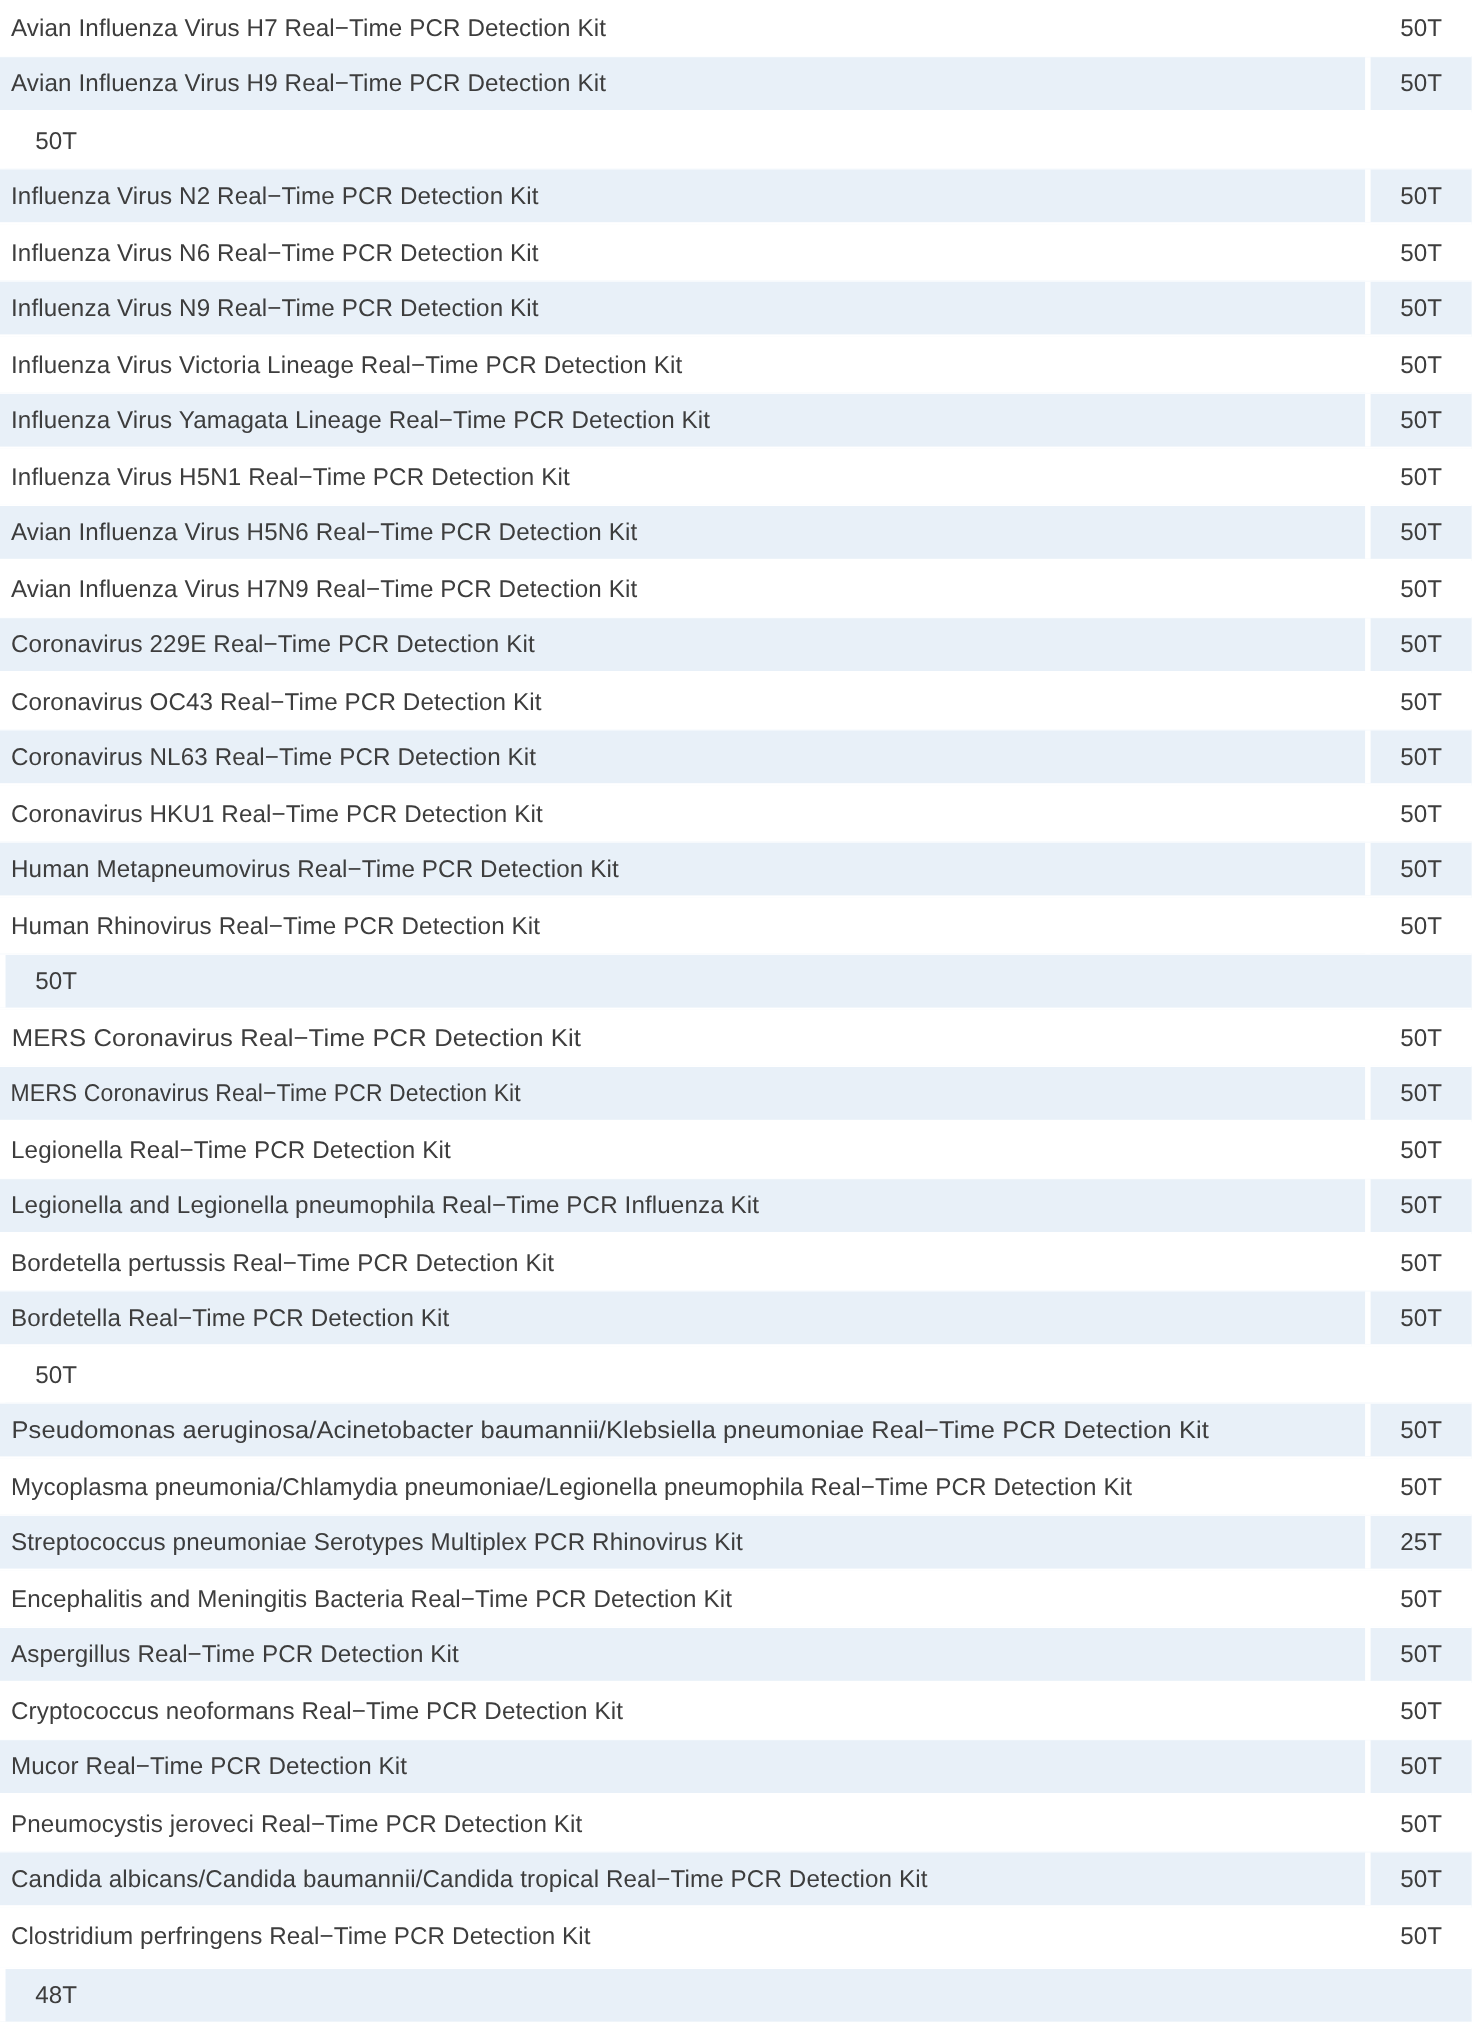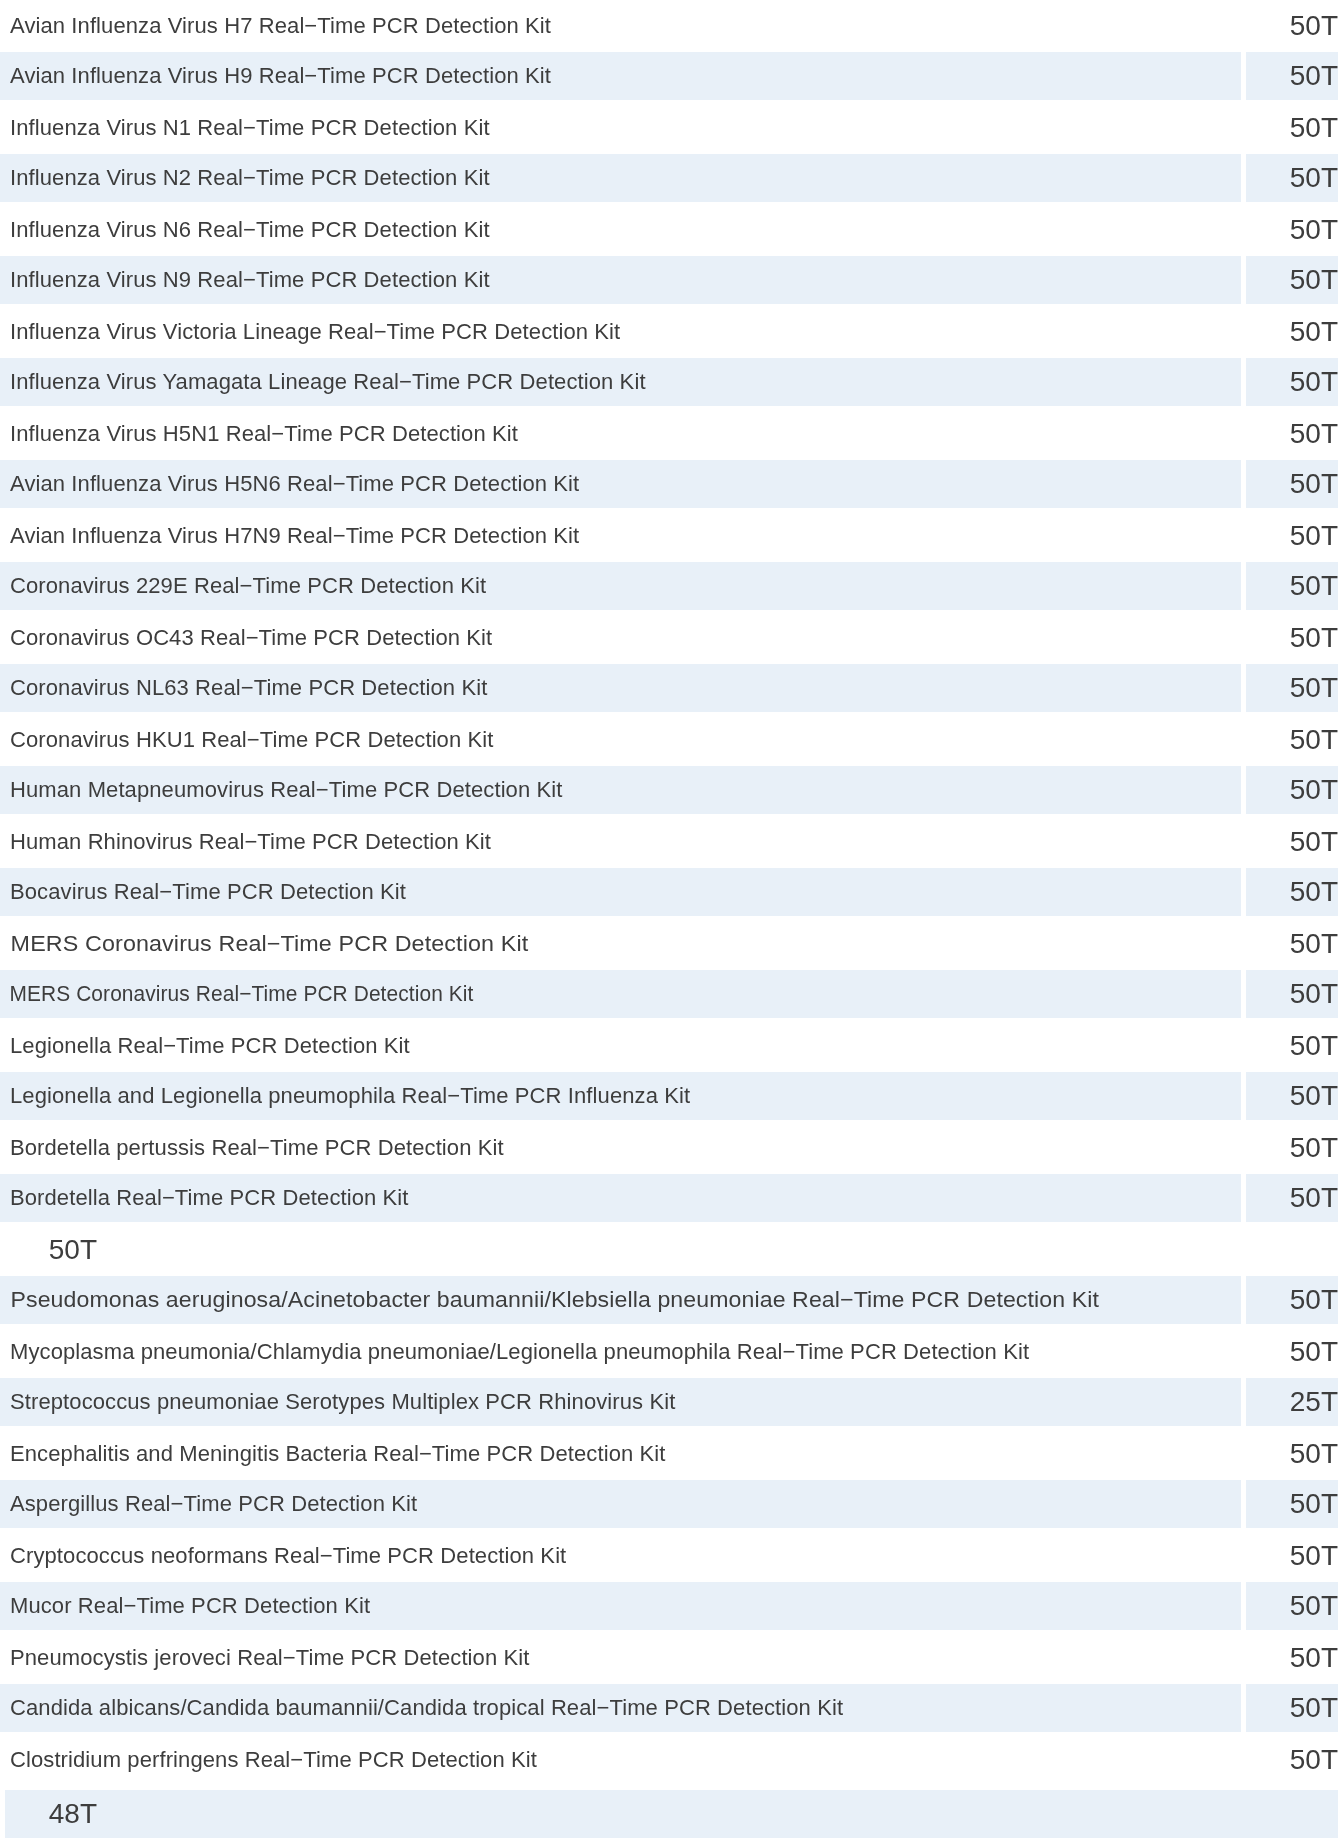--- a/index.html
+++ b/index.html
@@ -51,41 +51,40 @@
   .row:nth-child(20) .cell-name{transform:scaleX(0.95);transform-origin:0 50%;}
   
   .row:nth-child(26) .cell-name{transform:scaleX(1.05);transform-origin:0 50%;}
   .col-sep{
     flex:0 0 5px;
     align-self:stretch;
     background:#fff;
   }
   .cell-size{
     flex:0 0 92px;
-    text-align:right;
-    font-size:28px;
+    text-align:center;
+    font-size:22px;
     color:var(--text);
   }
 </style>
 </head>
 <body>
 
 <div class="table" id="product-table">
     <div class="row">
     <div class="cell-name">Avian Influenza Virus H7 Real−Time PCR Detection Kit</div>
     <div class="col-sep"></div>
     <div class="cell-size">50T</div>
   </div>
     <div class="row">
     <div class="cell-name">Avian Influenza Virus H9 Real−Time PCR Detection Kit</div>
     <div class="col-sep"></div>
     <div class="cell-size">50T</div>
   </div>
     <div class="row">
-    <div class="cell-name">Influenza Virus N1 Real−Time PCR Detection Kit</div>
     <div class="col-sep"></div>
     <div class="cell-size">50T</div>
   </div>
     <div class="row">
     <div class="cell-name">Influenza Virus N2 Real−Time PCR Detection Kit</div>
     <div class="col-sep"></div>
     <div class="cell-size">50T</div>
   </div>
     <div class="row">
     <div class="cell-name">Influenza Virus N6 Real−Time PCR Detection Kit</div>
@@ -146,21 +145,20 @@
     <div class="cell-name">Human Metapneumovirus Real−Time PCR Detection Kit</div>
     <div class="col-sep"></div>
     <div class="cell-size">50T</div>
   </div>
     <div class="row">
     <div class="cell-name">Human Rhinovirus Real−Time PCR Detection Kit</div>
     <div class="col-sep"></div>
     <div class="cell-size">50T</div>
   </div>
     <div class="row">
-    <div class="cell-name">Bocavirus Real−Time PCR Detection Kit</div>
     <div class="col-sep"></div>
     <div class="cell-size">50T</div>
   </div>
     <div class="row">
     <div class="cell-name">MERS Coronavirus Real−Time PCR Detection Kit</div>
     <div class="col-sep"></div>
     <div class="cell-size">50T</div>
   </div>
     <div class="row">
     <div class="cell-name">MERS Coronavirus Real−Time PCR Detection Kit</div>

